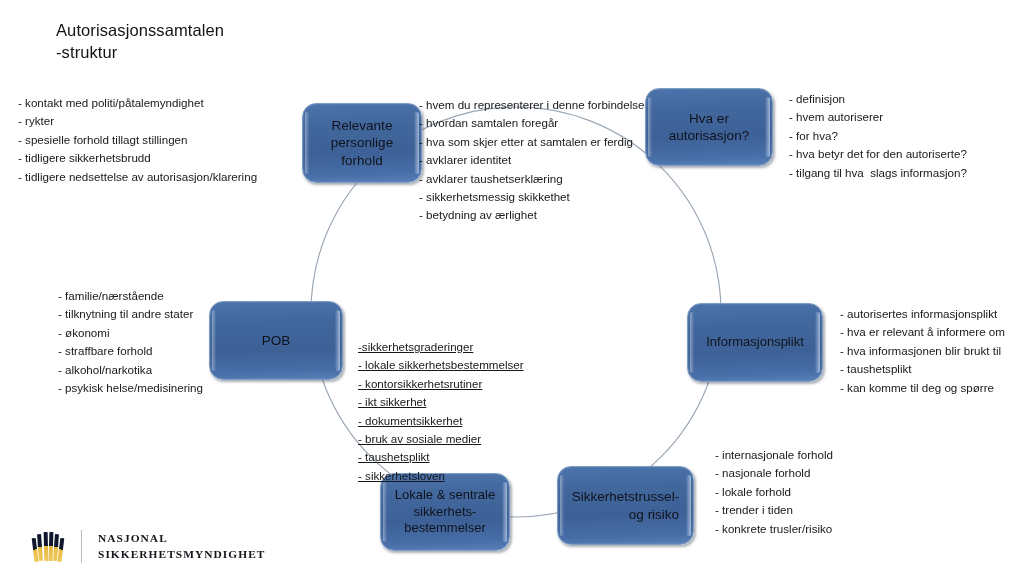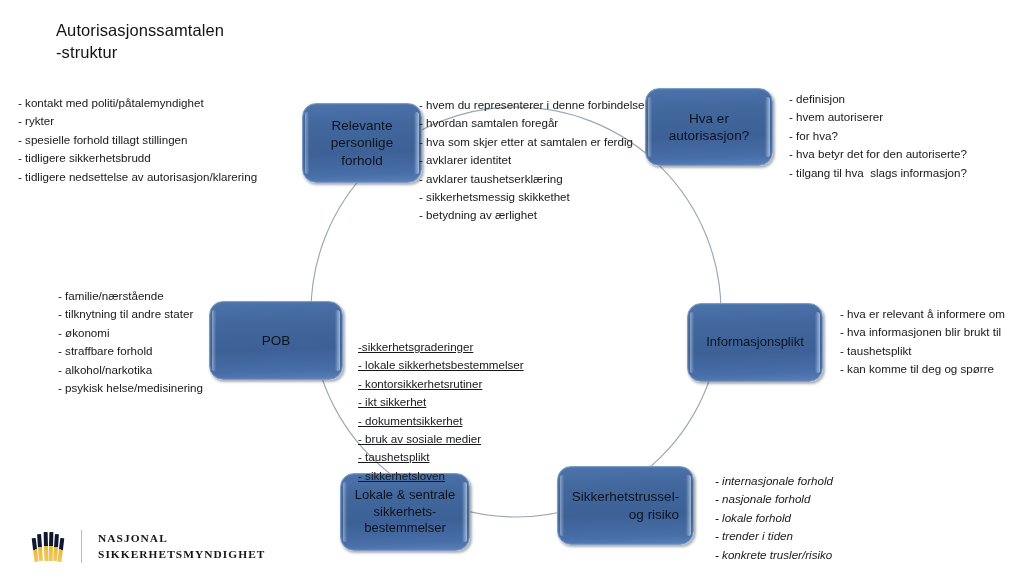--- a/index.html
+++ b/index.html
@@ -78,36 +78,36 @@
   
   #node-innledning      { left: 452px; top: 6px;   width: 129px; height: 78px; }
   #node-hva-er-auth     { left: 645px; top: 88px;  width: 128px; height: 78px; }
   #node-informasjonsplikt{ left: 687px; top: 303px; width: 136px; height: 79px; }
   #node-sikkerhetstrussel{ left: 557px; top: 466px; width: 137px; height: 79px; text-align: right; }
   #node-lokale          { left: 340px; top: 473px; width: 130px; height: 78px; }
   #node-pob             { left: 209px; top: 301px; width: 134px; height: 79px; }
   #node-relevante       { left: 258px; top: 103px;  width: 120px; height: 80px; margin-left: 44px; }
 
   #node-innledning       { font-size: 13.5px; }
-  #node-lokale           { font-size: 13px; }
+  #node-lokale           { font-size: 13px; margin-left: 40px; }
   #node-informasjonsplikt{ font-size: 13px; }
 
   
   .blist {
     position: absolute;
     font-size: 11.6px;
     line-height: 1.585;
     color: #17181a;
     white-space: pre;
   }
   #list-relevante        { left: 18px;  top: 94px;  }
   #list-innledning       { left: 419px; top: 96px;  }
   #list-hva-er-auth      { left: 789px; top: 90px;  }
   #list-informasjonsplikt{ left: 840px; top: 305px; }
-  #list-sikkerhetstrussel{ left: 715px; top: 472px; font-style: italic; }
+  #list-sikkerhetstrussel{ left: 715px; top: 446px; }
   #list-lokale           { left: 358px; top: 338px; text-decoration: underline; }
   #list-pob              { left: 58px;  top: 287px; }
 
   
   #logo {
     position: absolute;
     left: 33px;
     top: 524px;
     display: flex;
     align-items: center;
@@ -179,21 +179,21 @@
   <div class="node" id="node-pob">
     <span class="node-label">POB</span>
   </div>
   <div class="node" id="node-relevante">
     <span class="node-label">Relevante
 personlige forhold</span>
   </div>
 
   <div class="blist" id="list-innledning"><div class="bline">- hvem du representerer i denne forbindelse</div><div class="bline">- hvordan samtalen foregår</div><div class="bline">- hva som skjer etter at samtalen er ferdig</div><div class="bline">- avklarer identitet</div><div class="bline">- avklarer taushetserklæring</div><div class="bline">- sikkerhetsmessig skikkethet</div><div class="bline">- betydning av ærlighet</div></div>
   <div class="blist" id="list-hva-er-auth"><div class="bline">- definisjon</div><div class="bline">- hvem autoriserer</div><div class="bline">- for hva?</div><div class="bline">- hva betyr det for den autoriserte?</div><div class="bline">- tilgang til hva  slags informasjon?</div></div>
-  <div class="blist" id="list-informasjonsplikt"><div class="bline">- hva er relevant å informere om</div><div class="bline">- hva informasjonen blir brukt til</div><div class="bline">- taushetsplikt</div><div class="bline">- kan komme til deg og spørre</div></div>
+  <div class="blist" id="list-informasjonsplikt"><div class="bline">- autorisertes informasjonsplikt</div><div class="bline">- hva er relevant å informere om</div><div class="bline">- hva informasjonen blir brukt til</div><div class="bline">- taushetsplikt</div><div class="bline">- kan komme til deg og spørre</div></div>
   <div class="blist" id="list-sikkerhetstrussel"><div class="bline">- internasjonale forhold</div><div class="bline">- nasjonale forhold</div><div class="bline">- lokale forhold</div><div class="bline">- trender i tiden</div><div class="bline">- konkrete trusler/risiko</div></div>
   <div class="blist" id="list-lokale"><div class="bline">-sikkerhetsgraderinger</div><div class="bline">- lokale sikkerhetsbestemmelser</div><div class="bline">- kontorsikkerhetsrutiner</div><div class="bline">- ikt sikkerhet</div><div class="bline">- dokumentsikkerhet</div><div class="bline">- bruk av sosiale medier</div><div class="bline">- taushetsplikt</div><div class="bline">- sikkerhetsloven</div></div>
   <div class="blist" id="list-pob"><div class="bline">- familie/nærstående</div><div class="bline">- tilknytning til andre stater</div><div class="bline">- økonomi</div><div class="bline">- straffbare forhold</div><div class="bline">- alkohol/narkotika</div><div class="bline">- psykisk helse/medisinering</div></div>
   <div class="blist" id="list-relevante"><div class="bline">- kontakt med politi/påtalemyndighet</div><div class="bline">- rykter</div><div class="bline">- spesielle forhold tillagt stillingen</div><div class="bline">- tidligere sikkerhetsbrudd</div><div class="bline">- tidligere nedsettelse av autorisasjon/klarering</div></div>
 
   <div id="logo">
     <div id="logo-bars">
       <span class="bar b1"></span>
         <span class="bar b2"></span>
         <span class="bar b3"></span>

